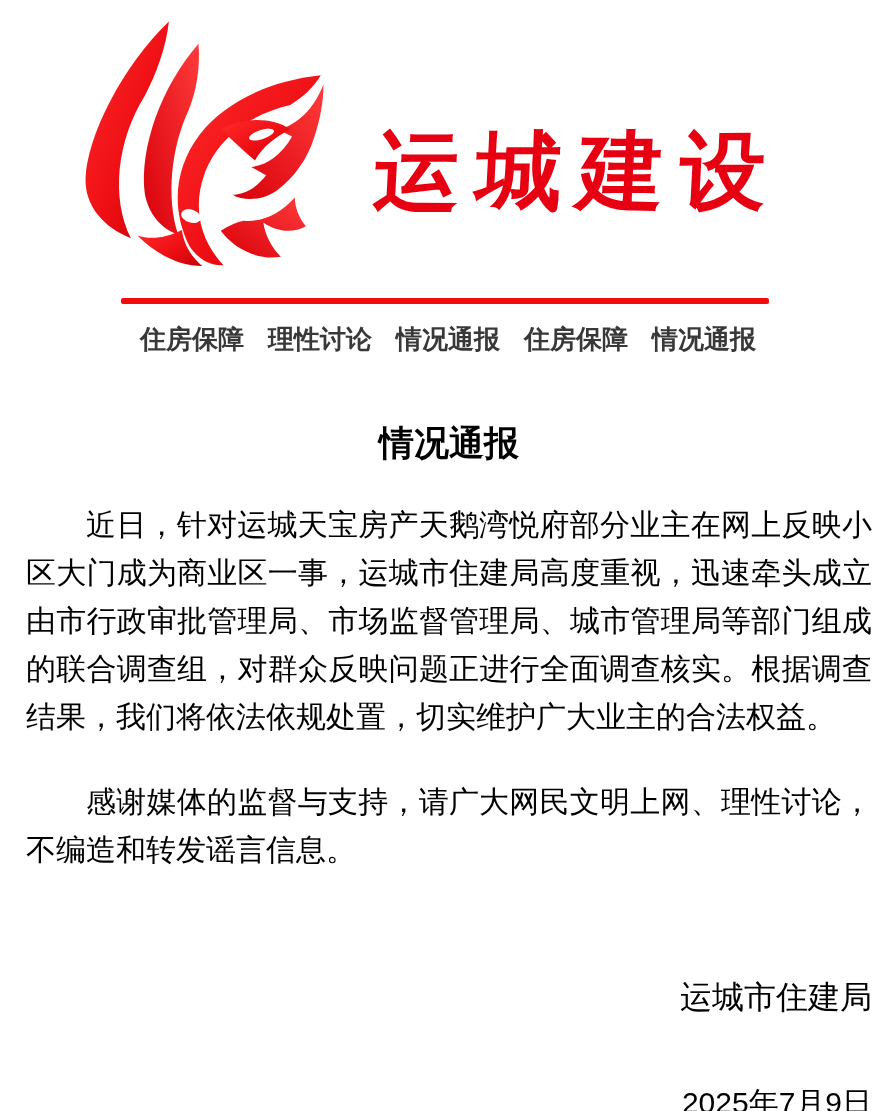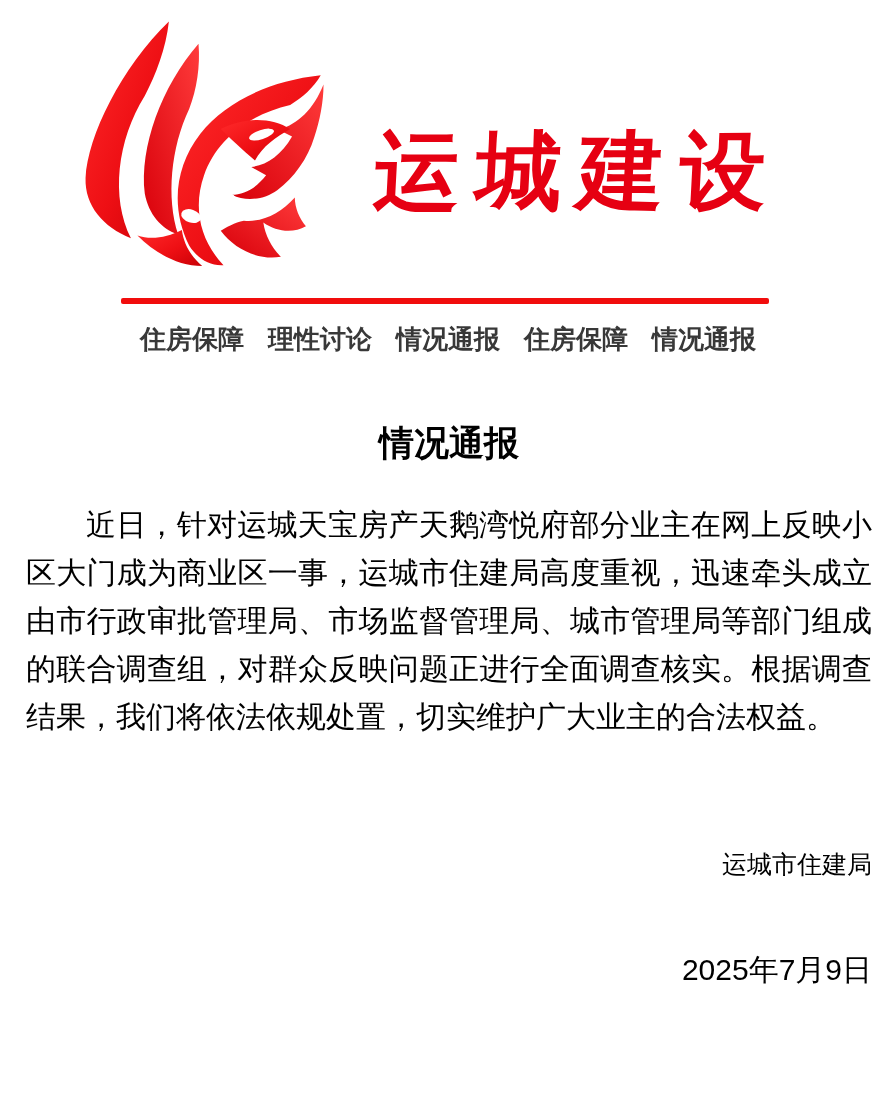--- a/index.html
+++ b/index.html
@@ -80,21 +80,21 @@
   .para {
     font-size: 30px;
     line-height: 48px;
     text-align: justify;
     text-indent: 2em;
     color: #000000;
   }
   .para-1 { margin-bottom: 37px; }
   .signature {
     margin-top: 105px;
-    font-size: 25px;
+    font-size: 32px;
     line-height: 36px;
     text-align: right;
     color: #000000;
   }
   .date {
     margin-top: 70px;
     font-size: 30px;
     line-height: 36px;
     text-align: right;
     color: #000000;
@@ -146,15 +146,16 @@
     <span class="nav-item">理性讨论</span>
     <span class="nav-item">情况通报</span>
     <span class="nav-item">住房保障</span>
     <span class="nav-item">情况通报</span>
   </nav>
 </div>
 
 <main class="article">
   <h1 class="article-title">情况通报</h1>
   <p class="para para-1">近日，针对运城天宝房产天鹅湾悦府部分业主在网上反映小区大门成为商业区一事，运城市住建局高度重视，迅速牵头成立由市行政审批管理局、市场监督管理局、城市管理局等部门组成的联合调查组，对群众反映问题正进行全面调查核实。根据调查结果，我们将依法依规处置，切实维护广大业主的合法权益。</p>
+  <p class="para para-2">感谢媒体的监督与支持，请广大网民文明上网、理性讨论，不编造和转发谣言信息。</p>
   <div class="signature">运城市住建局</div>
   <div class="date">2025年7月9日</div>
 </main>
 
 </body></html>

